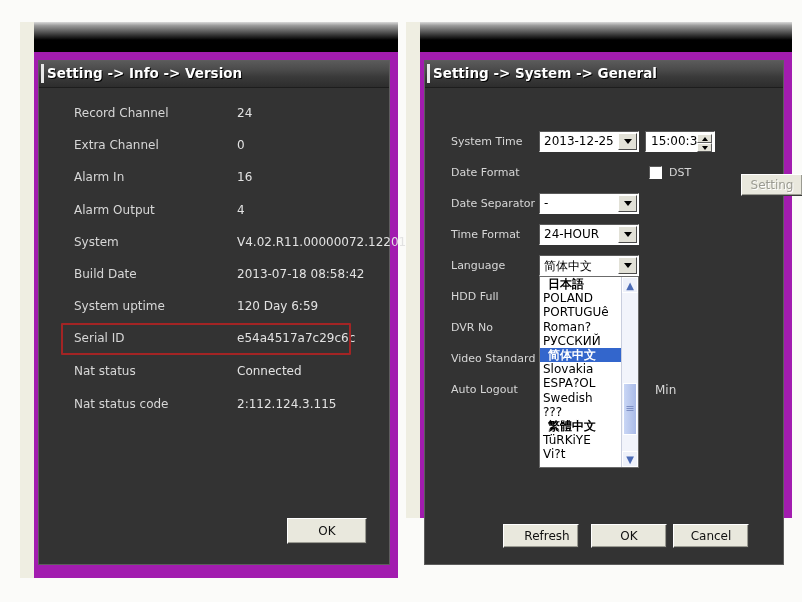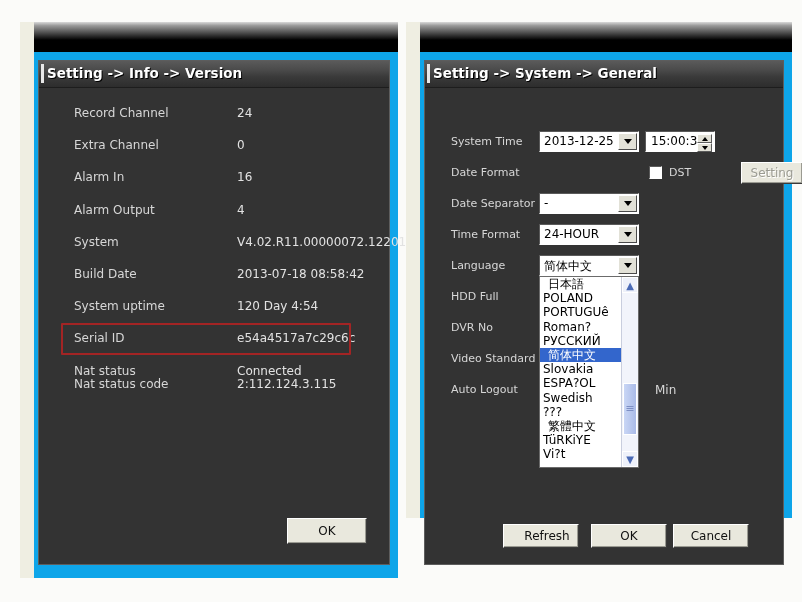--- a/index.html
+++ b/index.html
@@ -6,21 +6,21 @@
   body{
     width:802px;height:602px;
     background:#ffffff;
     font-family:"DejaVu Sans", sans-serif;
     overflow:hidden;
     position:relative;
   }
   .stage{position:absolute;left:0;top:0;width:802px;height:602px;background:#fbfbf9;}
 
   
-  .dvr-window{position:absolute;background:#0ea5e9;}
+  .dvr-window{position:absolute;background:#a21caf;}
   .topbar{position:absolute;left:0;top:0;right:0;height:30px;
           background:linear-gradient(to bottom,#d9d9d9 0%,#9a9a9a 12%,#3a3a3a 42%,#000 60%,#000 100%);}
   .leftstrip{position:absolute;top:0;bottom:0;left:0;width:14px;background:#efeee2;}
   .panel{position:absolute;background:#333333;border:1px solid #5d5d5d;box-sizing:border-box;}
   .panel-title{position:absolute;left:0;top:0;right:0;height:26px;
       background:linear-gradient(to bottom,#5a5a5a 0%,#4a4a4a 35%,#3a3a3a 60%,#2d2d2d 100%);
       border-bottom:1px solid #1d1d1d;}
   .panel-title-inner{
       position:absolute;left:8px;top:4px;
       color:#ffffff;font-size:13.5px;font-weight:bold;
@@ -72,21 +72,21 @@
 
   .chk{position:absolute;width:13px;height:13px;background:#ffffff;
        border-top:1px solid #5a5a5a;border-left:1px solid #5a5a5a;
        border-right:1px solid #ffffff;border-bottom:1px solid #ffffff;box-sizing:border-box;}
 
   
   .listbox{position:absolute;background:#ffffff;border:1px solid #6b6b6b;box-sizing:border-box;overflow:hidden;}
   .lb-items{position:absolute;left:0;top:0;right:17px;bottom:0;overflow:hidden;}
   .lb-item{height:14.2px;line-height:14.2px;font-size:12px;color:#000;padding-left:3px;white-space:nowrap;}
   .lb-item.sel{background:#3366cc;color:#ffffff;}
-  .lb-item.cjk{font-weight:normal;padding-left:8px;}
+  .lb-item.cjk{font-weight:bold;padding-left:8px;}
   .lb-scroll{position:absolute;right:0;top:0;bottom:0;width:17px;background:#f2f4fb;border-left:1px solid #c9cede;box-sizing:border-box;}
   .lb-arrow{position:absolute;left:0;right:0;height:16px;background:#eef1fa;border:1px solid #ffffff;box-sizing:border-box;
             display:flex;align-items:center;justify-content:center;color:#4a6ab5;font-size:10px;}
   .lb-arrow.up{top:0;} .lb-arrow.dn{bottom:0;}
   .lb-thumb{position:absolute;left:1px;right:1px;background:linear-gradient(to right,#c9d6f5,#aabbe8);
             border:1px solid #ffffff;box-sizing:border-box;}
   .lb-grip{position:absolute;left:50%;transform:translateX(-50%);width:7px;height:5px;
            background:repeating-linear-gradient(to bottom,#7d8fc4 0 1px,transparent 1px 2px);}
 
   .unit-label{position:absolute;color:#d7d7d7;font-size:12px;}
@@ -125,31 +125,31 @@
           <div class="info-row" style="top: 173.8px;">
             <div class="info-label">System</div>
             <div class="info-value">V4.02.R11.00000072.12201</div>
           </div>
           <div class="info-row" style="top: 206px;">
             <div class="info-label">Build Date</div>
             <div class="info-value">2013-07-18 08:58:42</div>
           </div>
           <div class="info-row" style="top: 238.2px;">
             <div class="info-label">System uptime</div>
-            <div class="info-value">120 Day 4:54</div>
+            <div class="info-value">120 Day 6:59</div>
           </div>
           <div class="info-row" style="top: 270.4px;">
             <div class="info-label">Serial ID</div>
             <div class="info-value">e54a4517a7c29c6c</div>
           </div>
           <div class="info-row" style="top: 302.6px;">
             <div class="info-label">Nat status</div>
             <div class="info-value">Connected</div>
           </div>
-          <div class="info-row" style="top: 316px; text-align: center;">
+          <div class="info-row" style="top: 336px; text-align: center;">
             <div class="info-label">Nat status code</div>
             <div class="info-value">2:112.124.3.115</div>
           </div>
         </div>
       <div class="redbox" id="serialHighlight" style="left: 22px; top: 262.4px; width: 290px; height: 32px; border-color: rgb(163, 36, 36);"></div>
       <div class="btn" id="leftOk" style="left:248px;top:457px;width:80px;height:26px;">OK</div>
     </div>
   </div>
 
   <div class="dvr-window" id="rightWin" style="left:406px;top:22px;width:386px;height:496px;">
@@ -186,21 +186,21 @@
           </div>
         <div class="spin-dn">
             <i class="caret-dn"></i>
           </div>
       </div>
 
 
       <div class="chk" style="left:224px;top:105px;"></div>
       <div class="form-label" style="left:244px;top:105px;">DST</div>
 
-      <div class="btn disabled" style="left:316px;top:101px;width:62px;height:22px;text-align:center;">Setting</div>
+      <div class="btn disabled" style="left:316px;top:113px;width:62px;height:22px;text-align:center;">Setting</div>
 
       <div class="combo" style="left:114px;top:132px;width:100px;height:21px;">
         <div class="combo-text">-</div>
         <div class="combo-btn">
             <i class="caret-d"></i>
           </div>
       </div>
 
       <div class="combo" style="left:114px;top:163px;width:100px;height:21px;">
         <div class="combo-text">24-HOUR</div>

